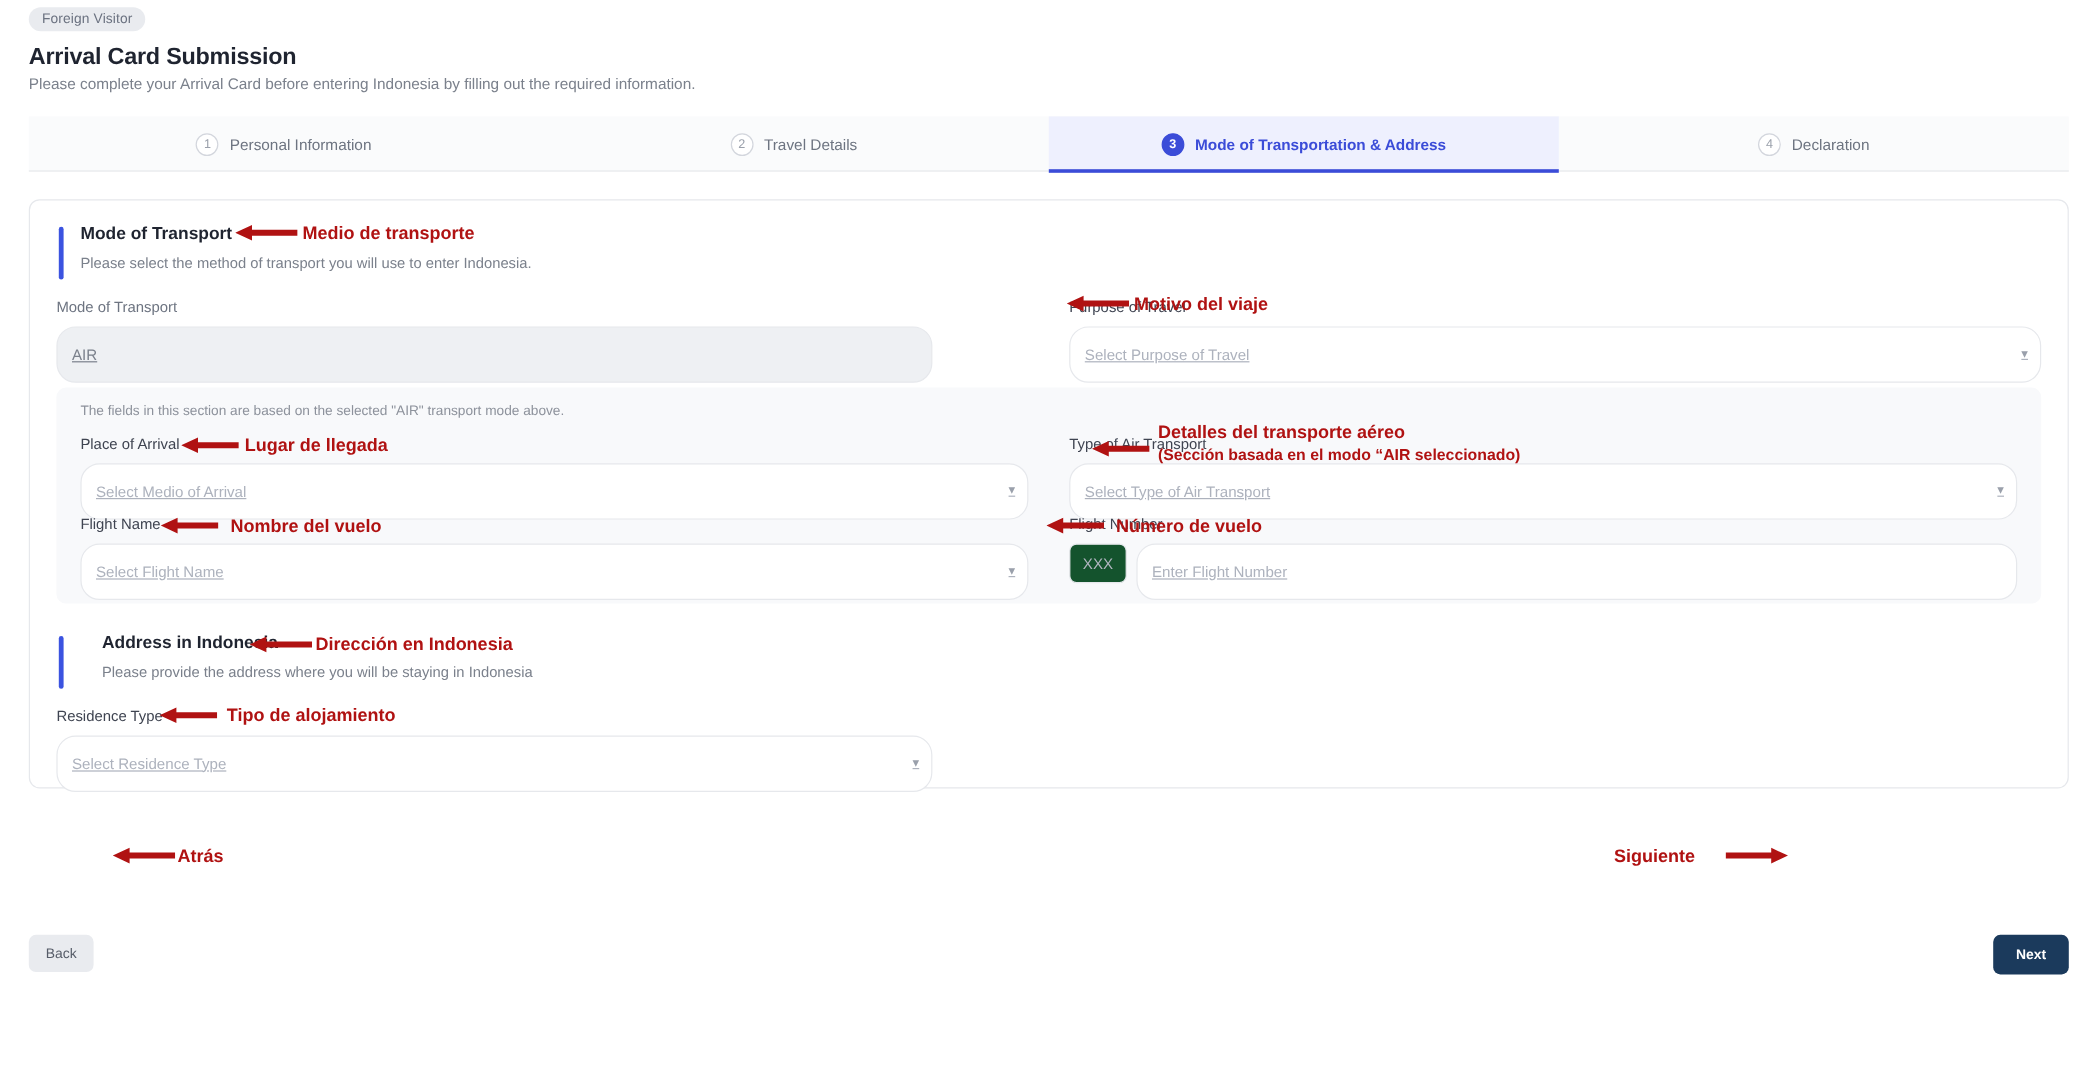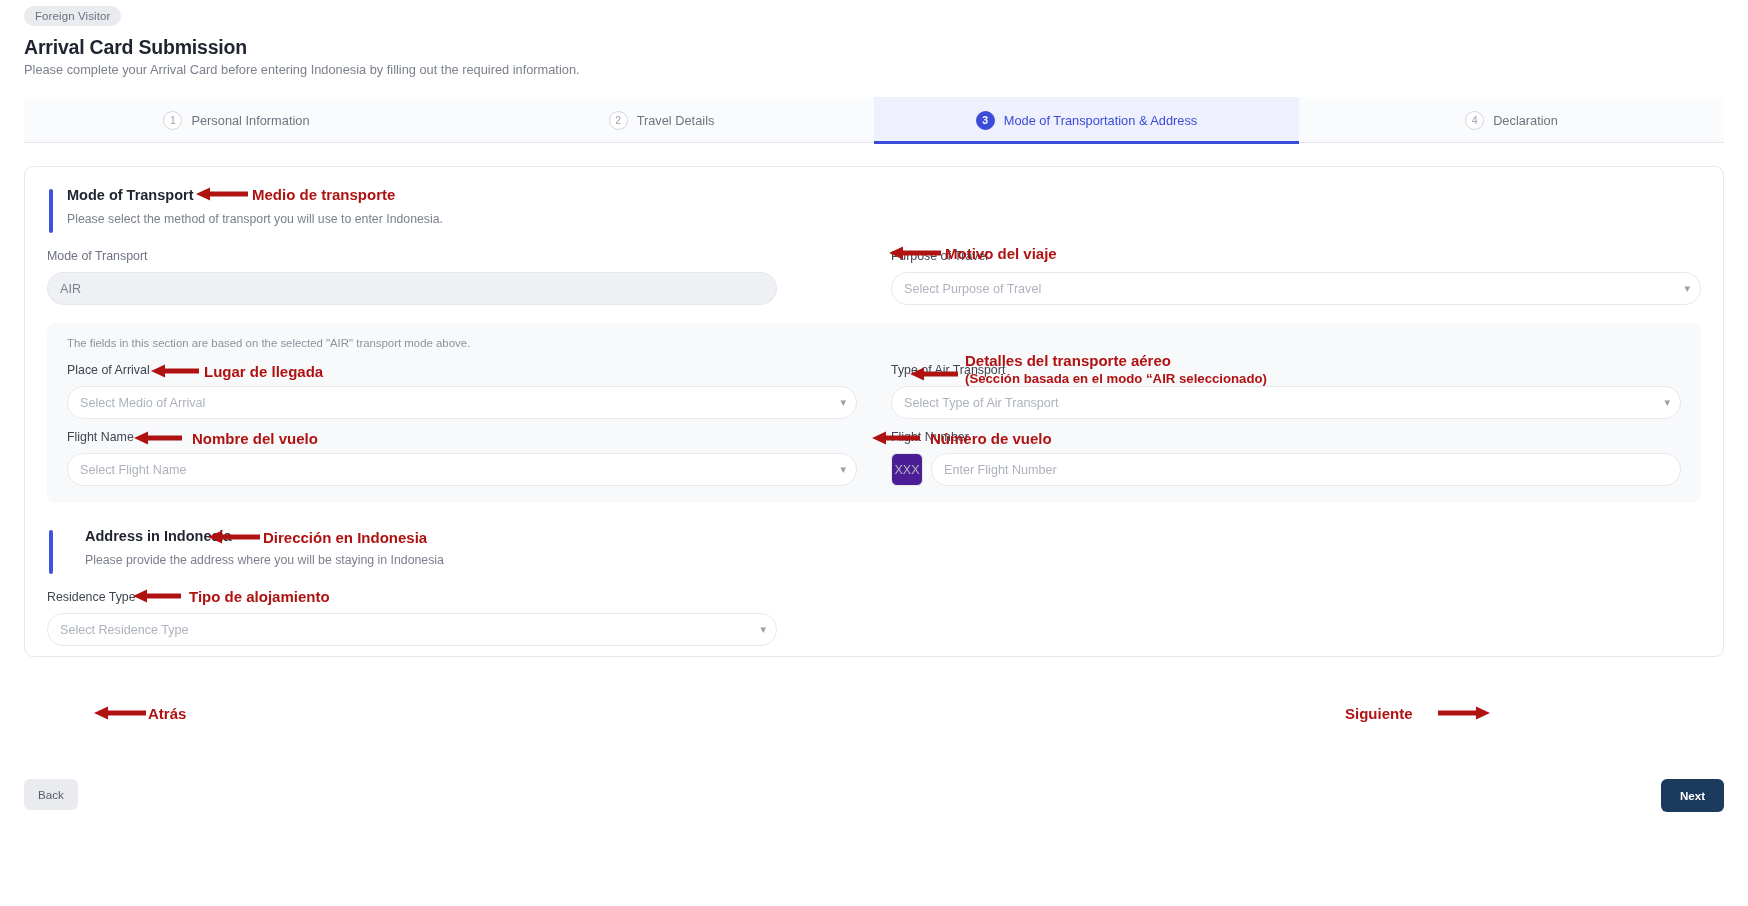--- a/index.html
+++ b/index.html
@@ -47,59 +47,59 @@
   .step-num {
     width: 19px; height: 19px; border-radius: 50%;
     border: 1px solid #d3d6dd; color: #9aa0ab;
     font-size: 10.5px; display: flex; align-items: center; justify-content: center;
     background: #fff; flex: none;
   }
   .step.active .step-num {
     background: #3b4cd8; border-color: #3b4cd8; color: #fff; font-weight: bold;
   }
   .step-label { font-size: 12.8px; color: #6d7481; }
-  .step.active .step-label { color: #3b4cd8; font-weight: normal; }
+  .step.active .step-label { color: #3b4cd8; font-weight: bold; }
 
   
   .card {
     position: absolute; left: 24px; top: 166px;
     width: 1700px; height: 491px;
     background: #fff; border: 1px solid #e6e8ec; border-radius: 9px;
   }
 
   .sect-head { position: absolute; padding-left: 18px; }
   .sect-head::before {
     content: ""; position: absolute; left: 0; top: 2px;
     width: 3.5px; height: 44px; background: #3b53e0; border-radius: 2px;
   }
   .sect-title { font-size: 14.5px; font-weight: bold; color: #1f2430; }
   .sect-desc { font-size: 12.3px; color: #7b818c; margin-top: 9px; }
 
   .f-label { font-size: 12.4px; color: #3f4451; }
   .f-label.dim { color: #6d7481; }
 
   .input, .select {
-    height: 33px; border: 1px solid #e6e8ec; border-radius: 16px;
+    height: 47px; border: 1px solid #e6e8ec; border-radius: 16px;
     background: #fff; display: flex; align-items: center;
-    padding: 0 12px; font-size: 12.6px; color: #adb2bd;
+    padding: 0 12px; font-size: 12.6px; color: #adb2bd; text-decoration: underline;
   }
   .input.disabled { background: #eef0f3; color: #7b818c; border-color: #e6e8ec; }
   .select { justify-content: space-between; padding-right: 10px; }
   .chev { color: #9aa0ab; font-size: 11px; line-height: 1; }
 
   .air-box {
     position: absolute; left: 22px; top: 156px;
     width: 1654px; height: 180px;
     background: #f8f9fb; border-radius: 8px;
   }
   .air-note { position: absolute; left: 20px; top: 14px; font-size: 11.4px; color: #8d929c; }
 
   .prefix {
-    width: 32px; height: 33px; border: 1px solid #e6e8ec; border-radius: 6px;
-    background: #4c1d95; color: #b0b5bf; font-size: 12.6px;
+    width: 48px; height: 33px; border: 1px solid #e6e8ec; border-radius: 6px;
+    background: #14532d; color: #b0b5bf; font-size: 12.6px;
     display: flex; align-items: center; justify-content: center; flex: none;
   }
 
   
   .btn-back {
     position: absolute; left: 24px; top: 779px;
     width: 54px; height: 31px; background: #e9ebef; border-radius: 6px;
     display: flex; align-items: center; justify-content: center;
     font-size: 11.6px; color: #565c68;
   }

